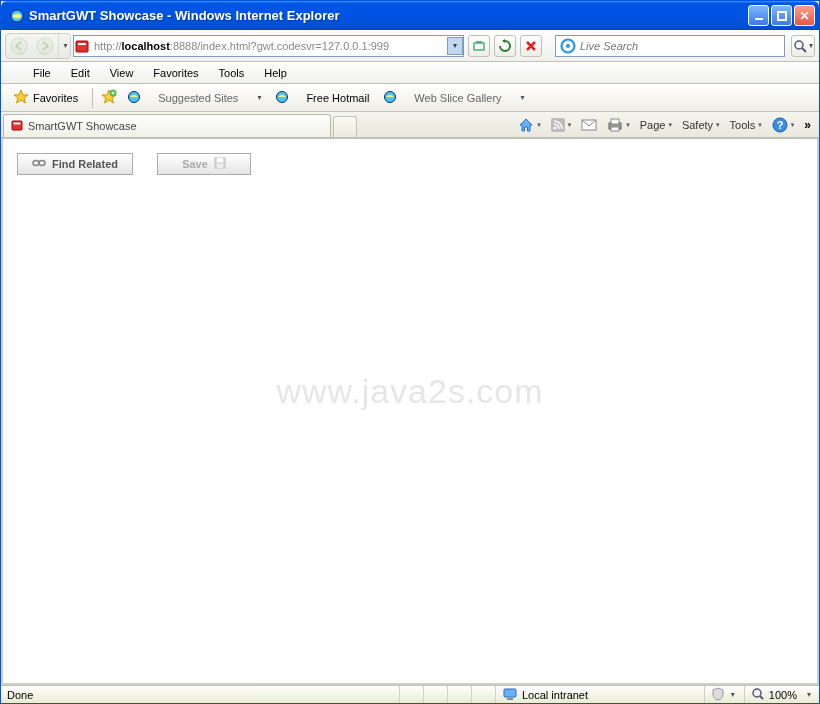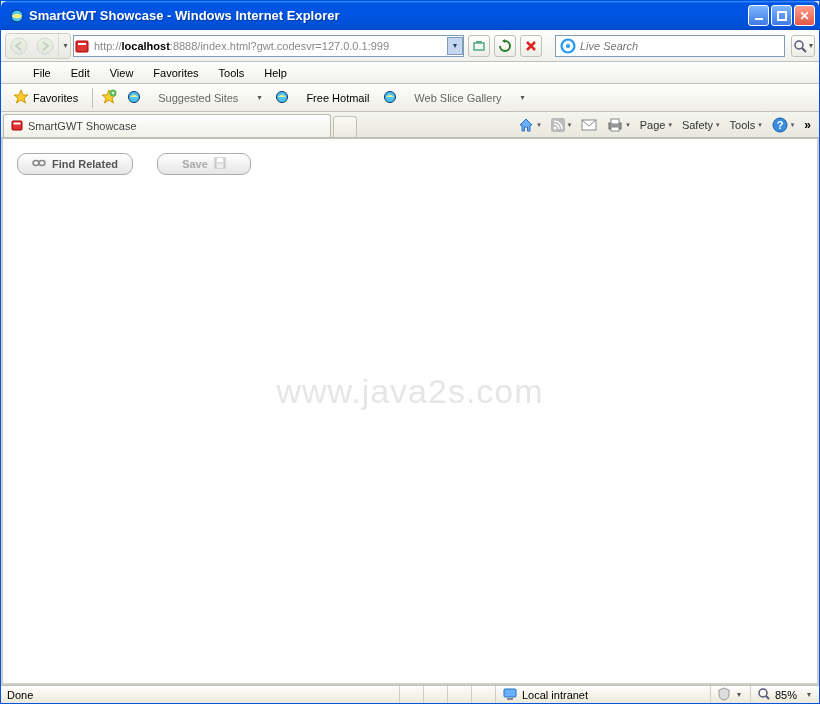--- a/index.html
+++ b/index.html
@@ -161,21 +161,21 @@
   margin: 0;
   position: relative;
   overflow: hidden;
 }
 .content-inner { padding: 14px; }
 .btn-row { display:flex; gap: 24px; margin-bottom: 26px;}
 .gwt-btn {
   min-width: 116px;
   height: 22px;
   border: 1px solid #ababab;
-  border-radius: 9px;
+  border-radius: 0;
   background: linear-gradient(to bottom, #ffffff, #e5e5e5);
   display:flex;align-items:center;justify-content:center;
   gap: 6px;
   font-size: 11px; font-weight: bold; color: #555;
   padding: 0 10px;
 }
 .gwt-btn.disabled { color:#aaa; }
 .gwt-btn.narrow { min-width: 94px; }
 .gwt-btn.mid { min-width: 110px; }
 .watermark {
@@ -449,18 +449,18 @@
       <span><svg width="14" height="14">
             <path d="M7 1 L12 3 L12 7 Q12 12 7 13 Q2 12 2 7 L2 3 Z" fill="#ddd" stroke="#999"></path>
           </svg></span>
       <span class="dd-arrow">▾</span>
     </div>
     <div class="status-cell status-zoom">
       <span><svg width="14" height="14">
             <circle cx="6" cy="6" r="4" fill="none" stroke="#557" stroke-width="1.5"></circle>
             <line x1="9" y1="9" x2="12" y2="12" stroke="#557" stroke-width="2"></line>
           </svg></span>
-      <span>85%</span>
+      <span>100%</span>
       <span class="dd-arrow" style="margin-left:6px;">▾</span>
     </div>
   </div>
 
 </div>
 
 </body></html>

